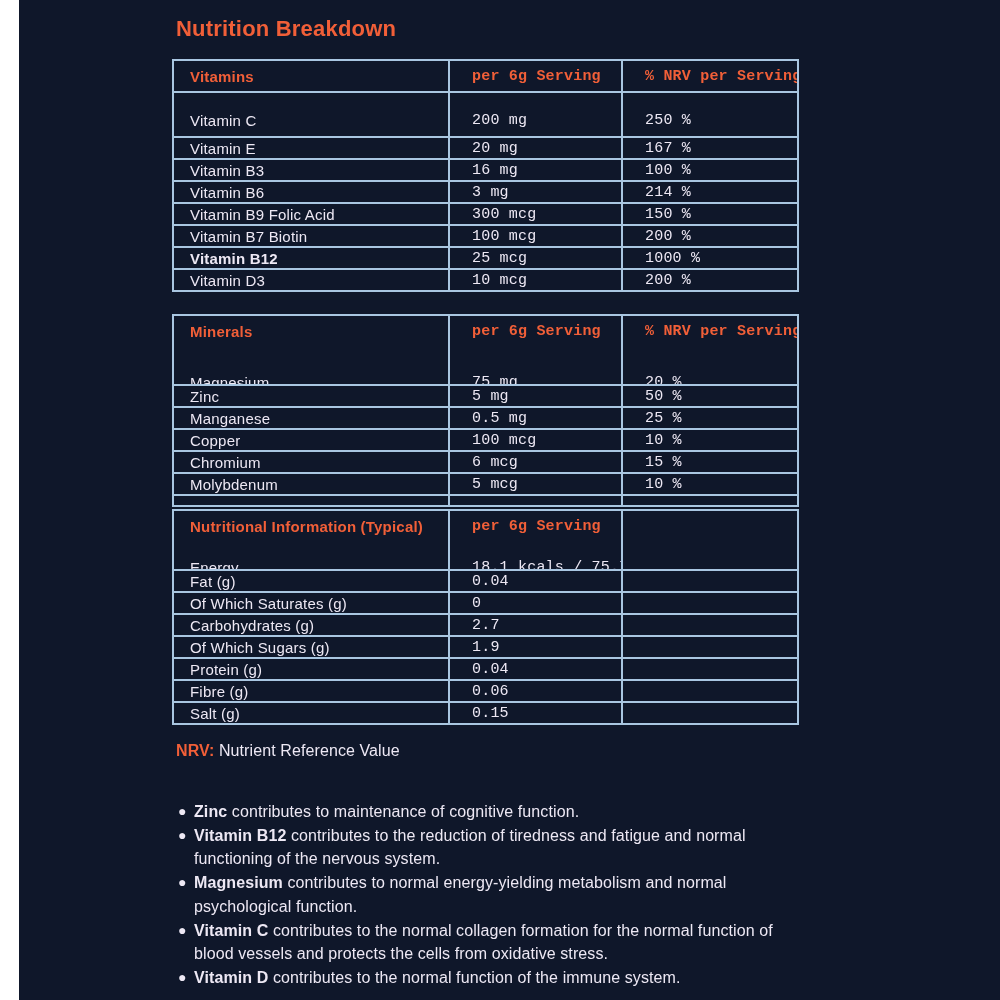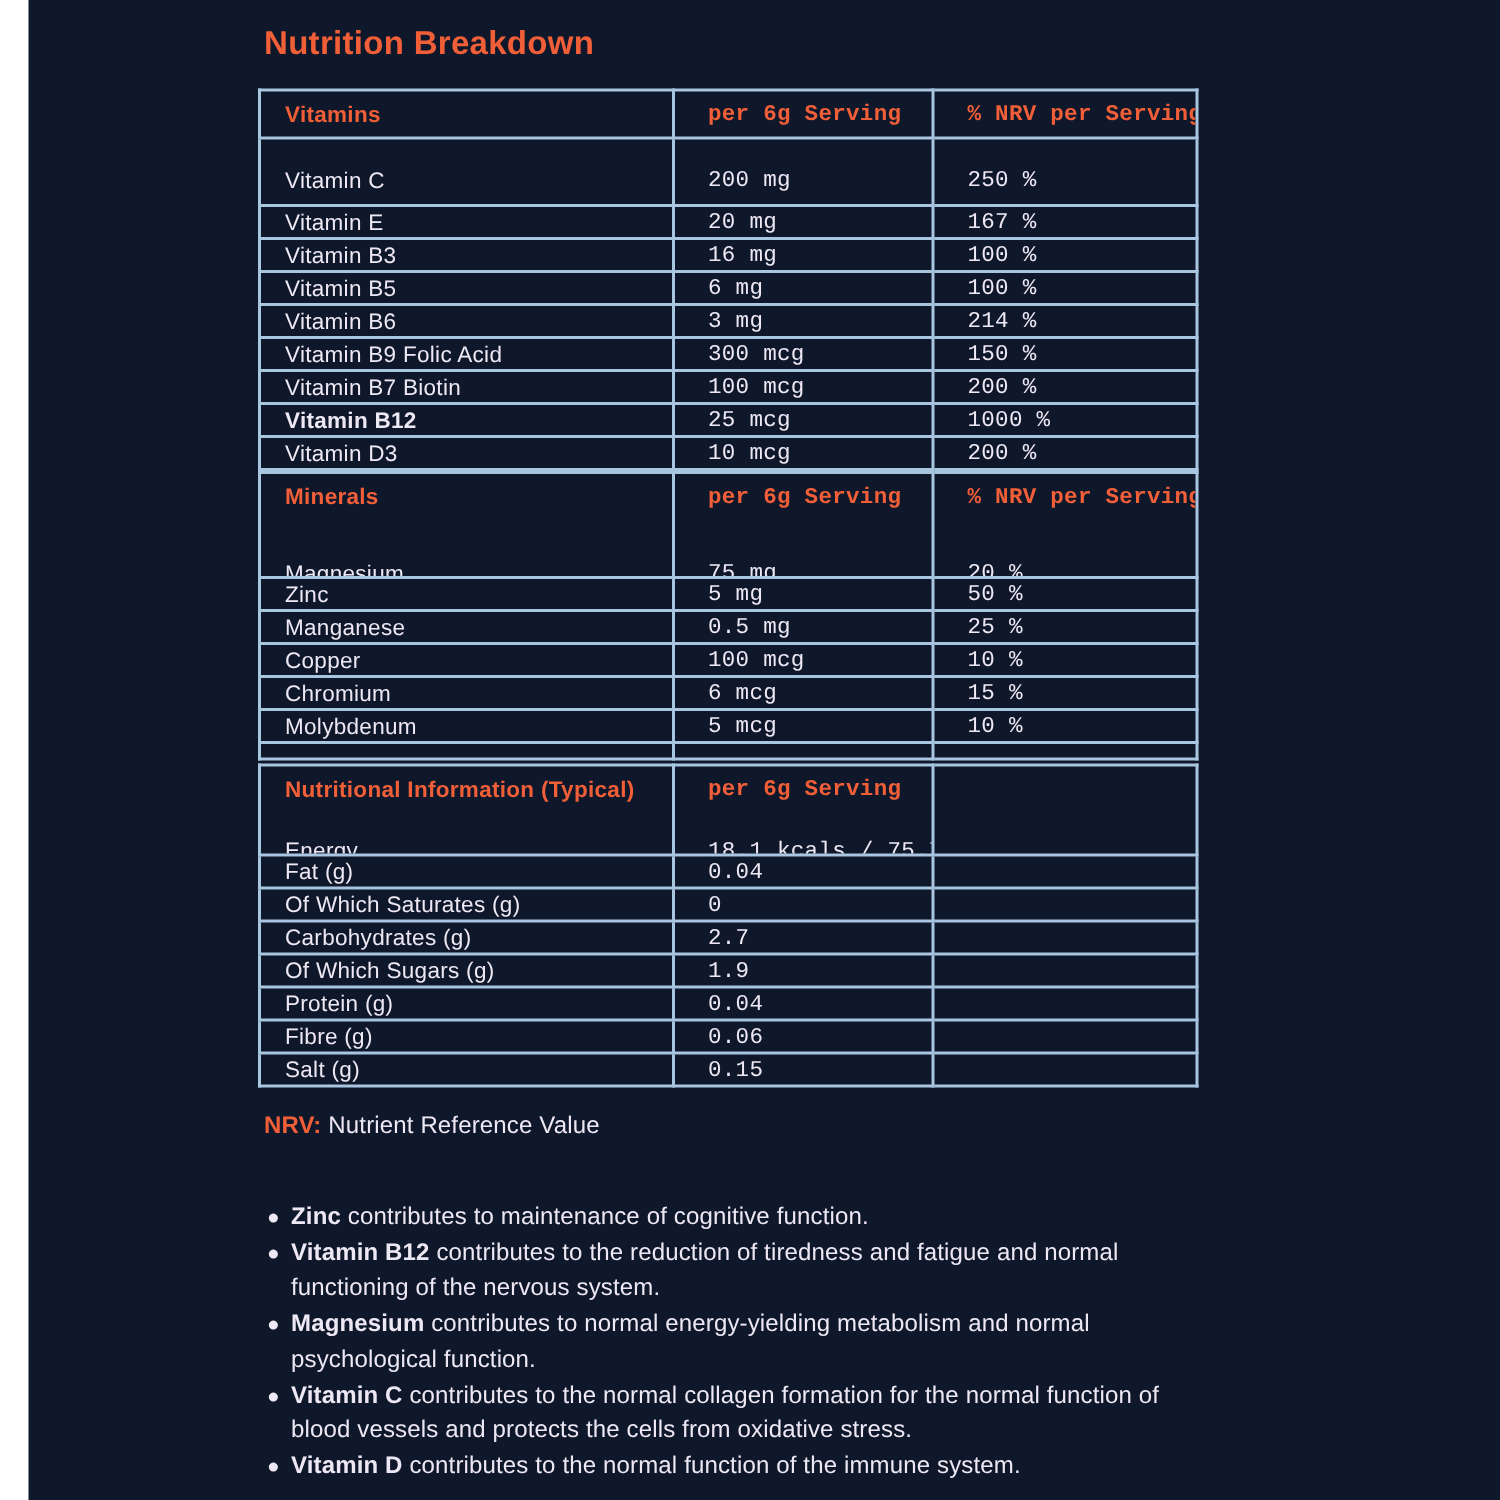--- a/index.html
+++ b/index.html
@@ -88,25 +88,20 @@
       <td class="c1">Vitamin E</td>
       <td class="c2">20 mg</td>
       <td class="c3">167 %</td>
     </tr>
     <tr class="r-std">
       <td class="c1">Vitamin B3</td>
       <td class="c2">16 mg</td>
       <td class="c3">100 %</td>
     </tr>
     <tr class="r-std">
-      <td class="c1">Vitamin B5</td>
-      <td class="c2">6 mg</td>
-      <td class="c3">100 %</td>
-    </tr>
-    <tr class="r-std">
       <td class="c1">Vitamin B6</td>
       <td class="c2">3 mg</td>
       <td class="c3">214 %</td>
     </tr>
     <tr class="r-std">
       <td class="c1">Vitamin B9 Folic Acid</td>
       <td class="c2">300 mcg</td>
       <td class="c3">150 %</td>
     </tr>
     <tr class="r-std">

